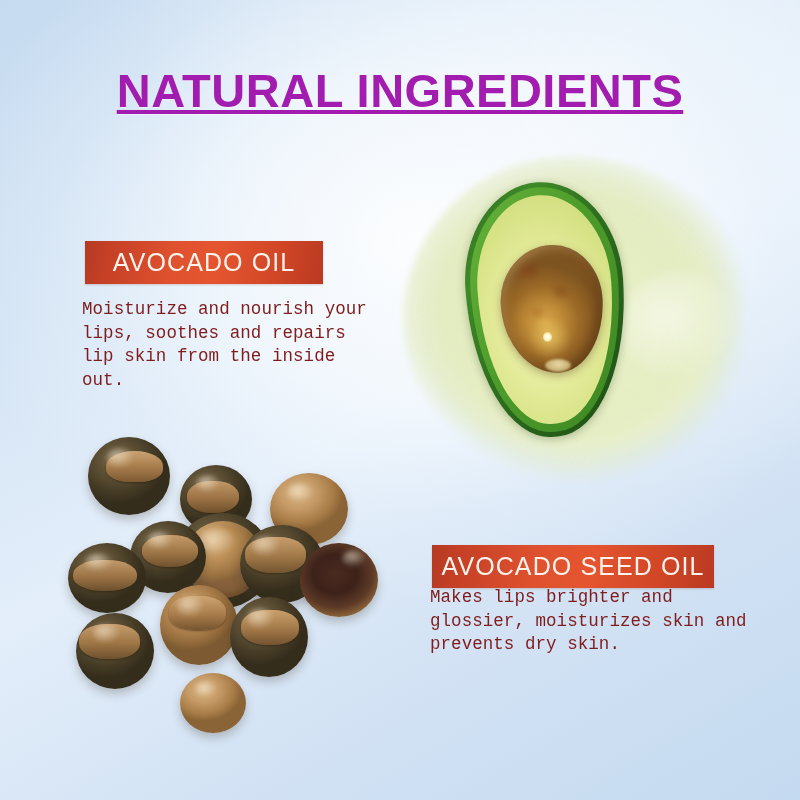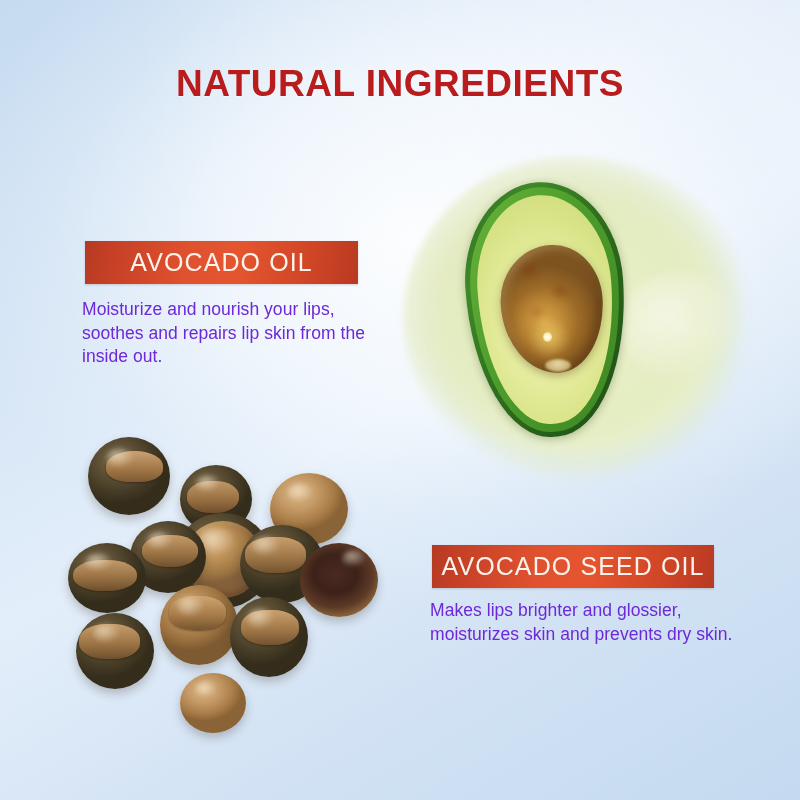--- a/index.html
+++ b/index.html
@@ -31,56 +31,58 @@
           rgba(255,255,255,0) 70%),
       linear-gradient(150deg,
           #c6dbf0 0%, #d4e4f5 26%, #e3eefa 50%, #d2e2f4 74%, #c4daf0 100%);
   }
 
   
   #title {
     position:absolute;
     left:0; right:0; top:63px;
     text-align:center;
-    font-size:37px;
+    font-size:47px;
     letter-spacing:.5px;
     font-weight:700;
-    color:#b91c1c;
+    color:#a21caf;
     white-space:nowrap;
     text-shadow:0 1px 0 rgba(255,255,255,.45);
+    text-decoration:underline;
   }
 
   
   .banner {
     position:absolute;
     height:43px;
     display:flex;
     align-items:center;
     justify-content:center;
     color:#fdf3ec;
     font-size:25px;
     letter-spacing:1.1px;
     font-weight:400;
     background:linear-gradient(100deg,
         #b53a23 0%, #c54026 10%, #e0522f 38%, #e4552f 56%, #cf4526 82%, #b93a22 100%);
     box-shadow:0 1px 2px rgba(60,20,10,.18);
   }
-  #banner-avocado { left:85px;  top:241px; width:273px; }
+  #banner-avocado { left:85px;  top:241px; width:238px; }
   #banner-castor  { left:432px; top:545px; width:282px; }
 
   
   .desc {
     position:absolute;
-    color:#6d28d9;
+    color:#7f1d1d;
     font-size:17.5px;
     line-height:23.5px;
     letter-spacing:.05px;
+    font-family:Liberation Mono, monospace;
   }
   #desc-avocado { left:82px;  top:298px; width:305px; }
-  #desc-castor  { left:430px; top:599px; width:320px; }
+  #desc-castor  { left:430px; top:586px; width:320px; }
 
   
   #photo-avocado {
     position:absolute;
     left:395px; top:152px;
     width:370px; height:350px;
   }
   
   .oil-puddle {
     position:absolute;

